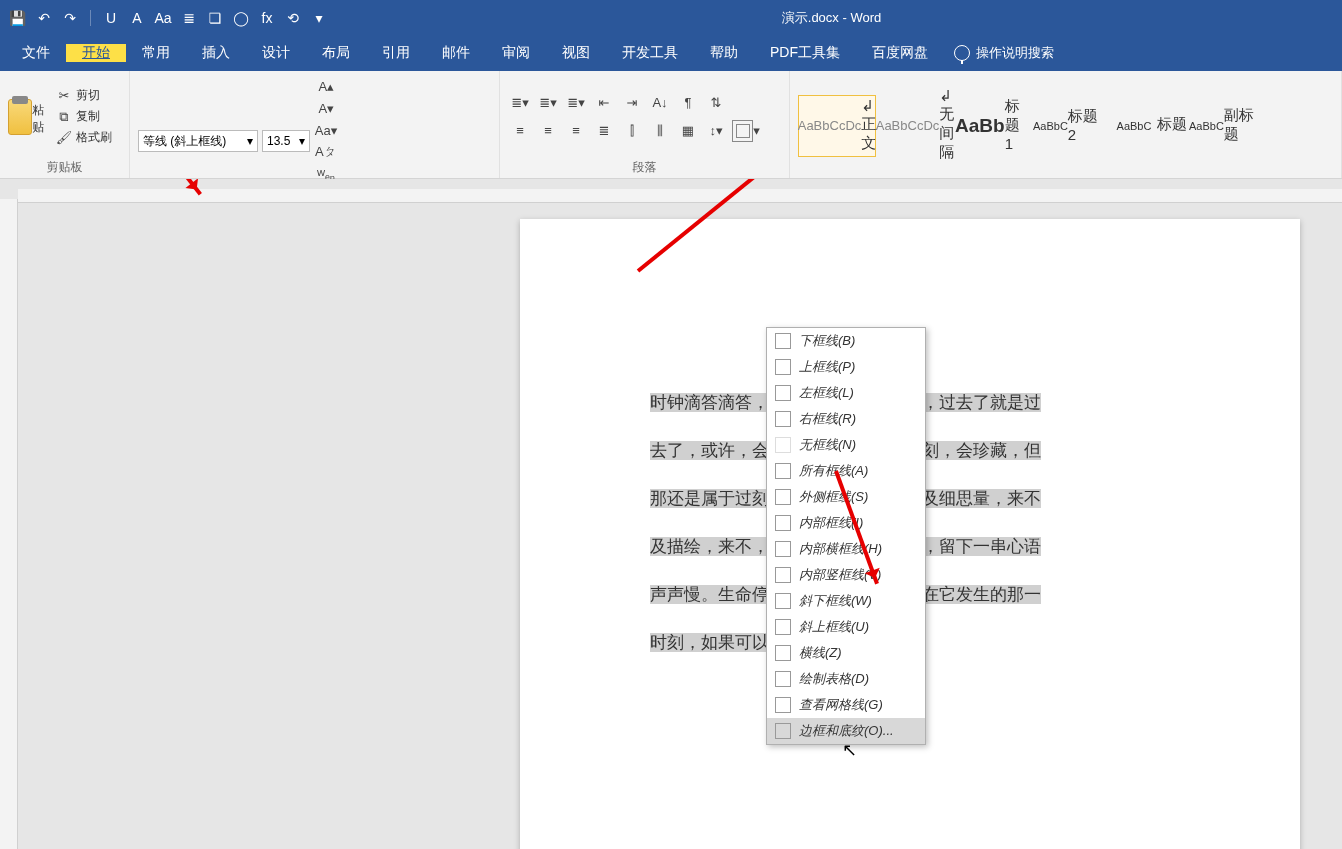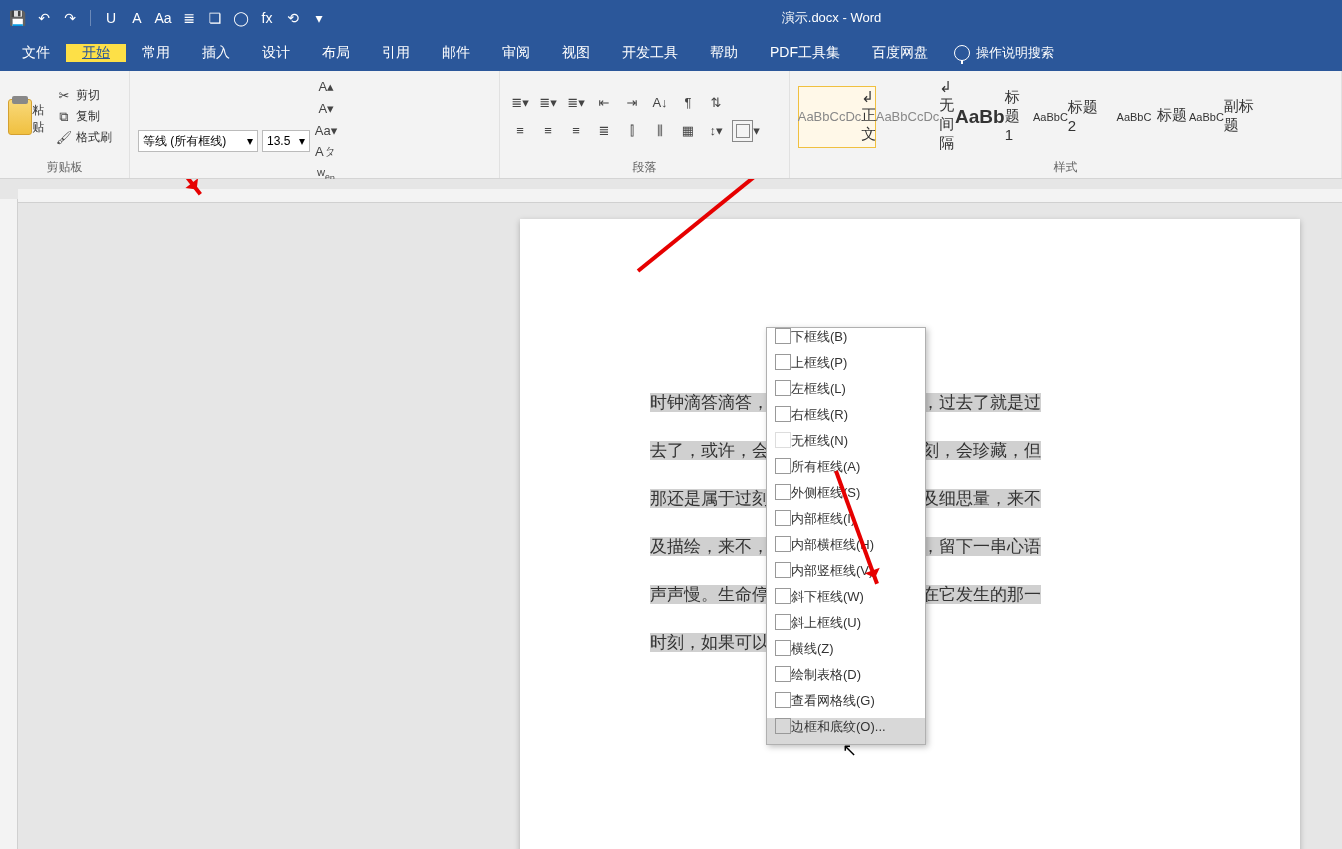--- a/index.html
+++ b/index.html
@@ -51,21 +51,21 @@
 .style-name { font-size: 15px; color:#333; margin-bottom:2px;}
 
 .workspace { position: relative; height: calc(849px - 35px - 36px - 108px); background: #e6e6e6; overflow:hidden;}
 .vruler { position:absolute; left:0; top:20px; bottom:0; width:18px; background:#f3f3f3; border-right:1px solid #d0d0d0;}
 .hruler { position:absolute; left:18px; right:0; top:10px; height:14px; background:#f3f3f3; border-bottom:1px solid #d0d0d0;}
 .page { position:absolute; left:520px; top:40px; width:780px; height:760px; background:#fff; box-shadow:0 2px 6px rgba(0,0,0,0.25);}
 .doctext { position:absolute; left:130px; top:160px; width:620px; font-size:17px; line-height:48px; color:#333; font-family:"SimSun", serif;}
 .doctext .hl { background:#d0d0d0;}
 
 .dropdown { position:absolute; left:766px; top:148px; width:160px; background:#fff; border:1px solid #b0b0b0; box-shadow:2px 2px 6px rgba(0,0,0,0.25); font-size:13px; color:#333;}
-.dropdown .item { height:26px; display:flex; align-items:flex-start; padding:0 8px; cursor:pointer;}
+.dropdown .item { height:26px; display:flex; align-items:center; gap:8px; padding:0 8px; cursor:pointer;font-style:italic;}
 .dropdown .item:hover, .dropdown .item.hover { background:#d8d8d8;}
 .dropdown .bicon { width:16px; height:16px; display:inline-flex; align-items:center; justify-content:center; border:1px solid #999;}
 .dropdown .bicon.none { border-color:#ddd;}
 
 .arrow { position:absolute; background:#e60000; transform-origin:left center;}
 .arrow::after { content:""; position:absolute; right:-2px; top:50%; transform:translateY(-50%); border:8px solid transparent; border-left-color:#e60000;}
 
 .cursor { position:absolute; left:842px; top:560px; font-size:18px; color:#000; pointer-events:none;}
 .border-btn { width:28px; height:22px; border:1px solid #888; display:flex; align-items:center; justify-content:center; position:relative; cursor:pointer;}
 .border-btn::after{content:""; width:12px; height:12px; border:1px solid #888;}
@@ -136,21 +136,21 @@
           </div>
       </div>
     </div>
     <div class="group-label">剪贴板</div>
   </div>
 
   <div class="group font-group" style="width:370px">
     <div class="group-body">
       <div class="font-row">
         <div class="font-input">
-            <span>等线 (所有框线)</span>
+            <span>等线 (斜上框线)</span>
             <span>▾</span>
           </div>
         <div class="font-input size-input">
             <span>13.5</span>
             <span>▾</span>
           </div>
         <span id="font-row1-extra">
             <span class="ctrl-btn">A▴</span>
             <span class="ctrl-btn">A▾</span>
             <span class="ctrl-btn">Aa▾</span>
@@ -238,21 +238,20 @@
         </div>
         <div class="style-box">
           <div class="style-sample med">AaBbC</div>
           <div class="style-name">标题</div>
         </div>
         <div class="style-box">
           <div class="style-sample med">AaBbC</div>
           <div class="style-name">副标题</div>
         </div>
       </div>
-    <div class="group-label">样式</div>
   </div>
 </div>
 
 <div class="workspace">
   <div class="vruler"></div>
   <div class="hruler"></div>
   <div class="page">
     <div class="doctext">
       <span class="hl">时钟滴答滴答</span><span class="hl">，毫无表情，不缓不急，过去了就是过</span><br>
       <span class="hl">去了，或许，</span><span class="hl">会缅怀，会留恋，会铭刻，会珍藏，但</span><br>

